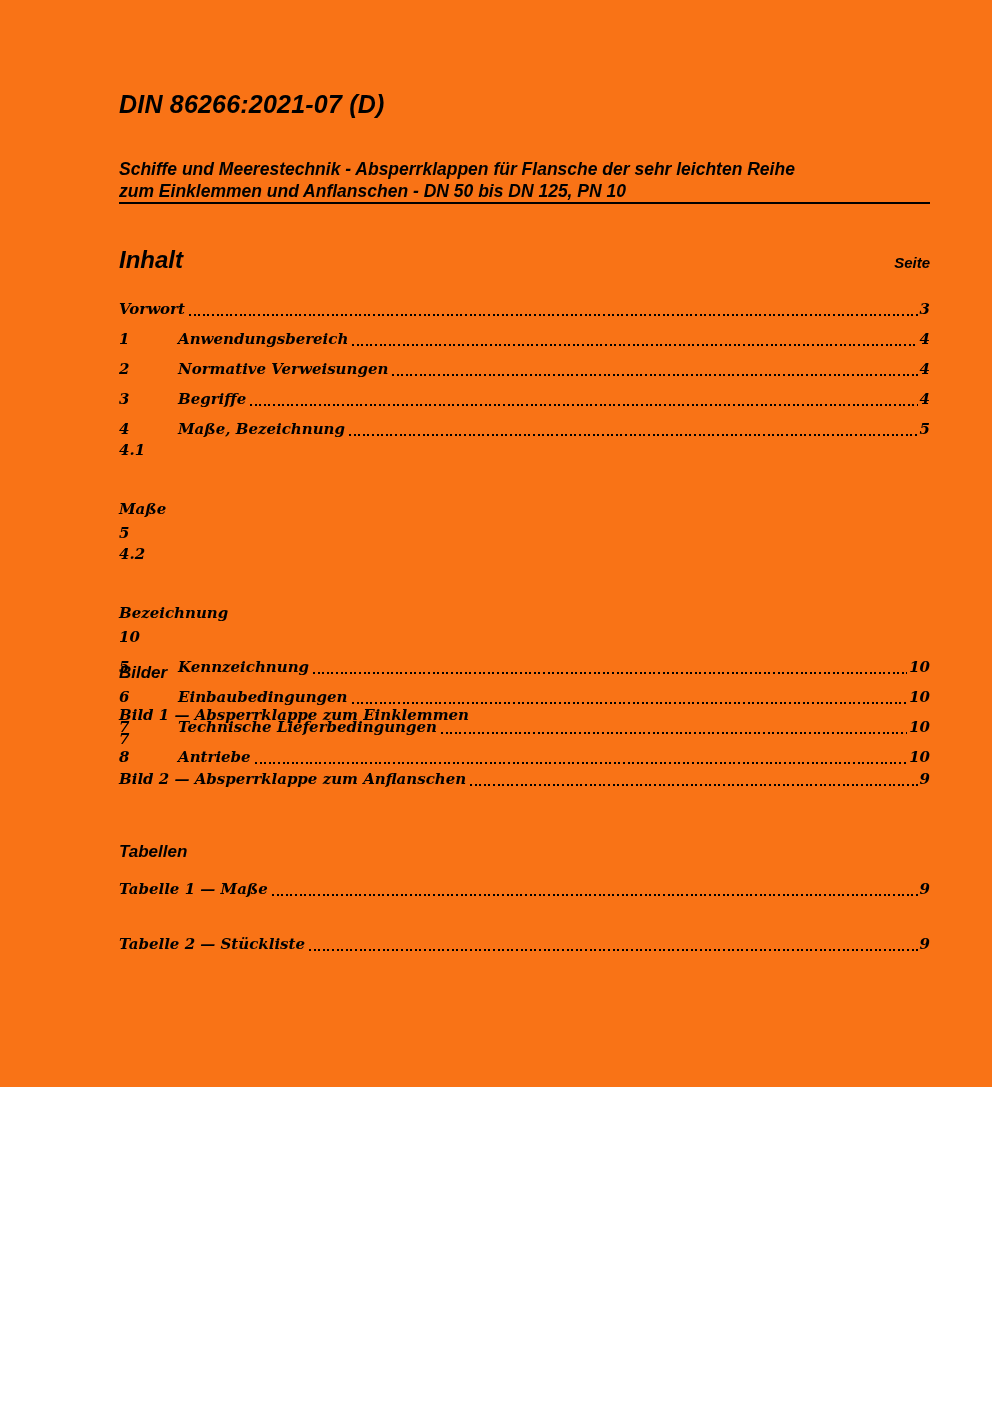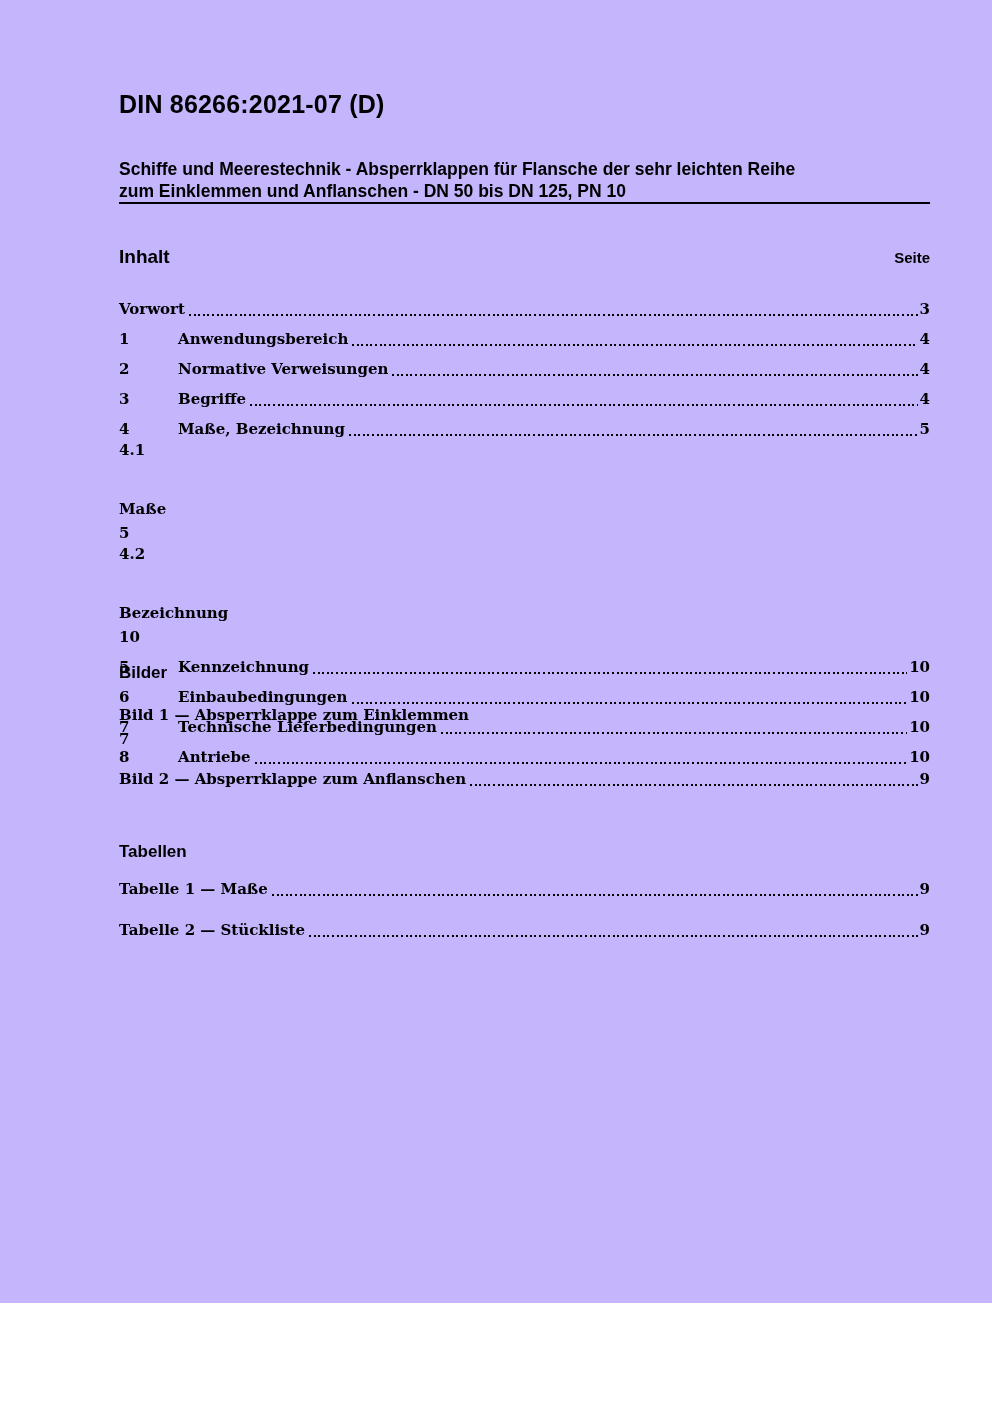--- a/index.html
+++ b/index.html
@@ -5,23 +5,24 @@
   * { margin: 0; padding: 0; box-sizing: border-box; }
   html, body { background: #ffffff; }
   body {
     font-family: "Liberation Sans", sans-serif;
     color: #000000;
     -webkit-font-smoothing: antialiased;
   }
   .page {
     position: relative;
     width: 992px;
-    height: 1303px;
-    background: #c4b5fd;
+    height: 1087px;
+    background: #f97316;
     overflow: hidden;
+    font-style: italic;
   }
   .content {
     position: absolute;
     left: 119px;
     right: 62px;
     top: 0;
     height: 100%;
   }
   .doc-id {
     position: absolute;
@@ -44,21 +45,21 @@
   }
   .toc-header {
     position: absolute;
     top: 246px;
     left: 0;
     right: 0;
     display: flex;
     justify-content: space-between;
     align-items: baseline;
   }
-  .toc-title { font-size: 19px; font-weight: bold; }
+  .toc-title { font-size: 24px; font-weight: bold; }
   .seite-label { font-size: 15px; font-weight: bold; }
 
   .serif-list {
     font-family: "DejaVu Serif", "Liberation Serif", serif;
     font-weight: bold;
     font-size: 15px;
   }
   .toc-main  { position: absolute; top: 300px; left: 0; right: 0; }
   .figures-block { position: absolute; top: 663px; left: 0; right: 0; }
   .tables-block  { position: absolute; top: 842px; left: 0; right: 0; }
@@ -85,21 +86,21 @@
   .toc-page { flex: 0 0 auto; text-align: right; white-space: nowrap; }
 
   .group-heading {
     font-family: "Liberation Sans", sans-serif;
     font-size: 17px;
     font-weight: bold;
     line-height: 19px;
   }
   .figures-block .toc-row { margin-top: 21px; }
   .figures-block .toc-row.first { margin-top: 24px; flex-direction: column; }
-  .tables-block .toc-row { margin-top: 22px; }
+  .tables-block .toc-row { margin-top: 36px; }
   .tables-block .toc-row.first { margin-top: 19px; }
 
   .footer-pageno {
     position: absolute;
     top: 1320px;
     right: 0;
     font-size: 13.5px;
     letter-spacing: 1px;
     white-space: nowrap;
   }

